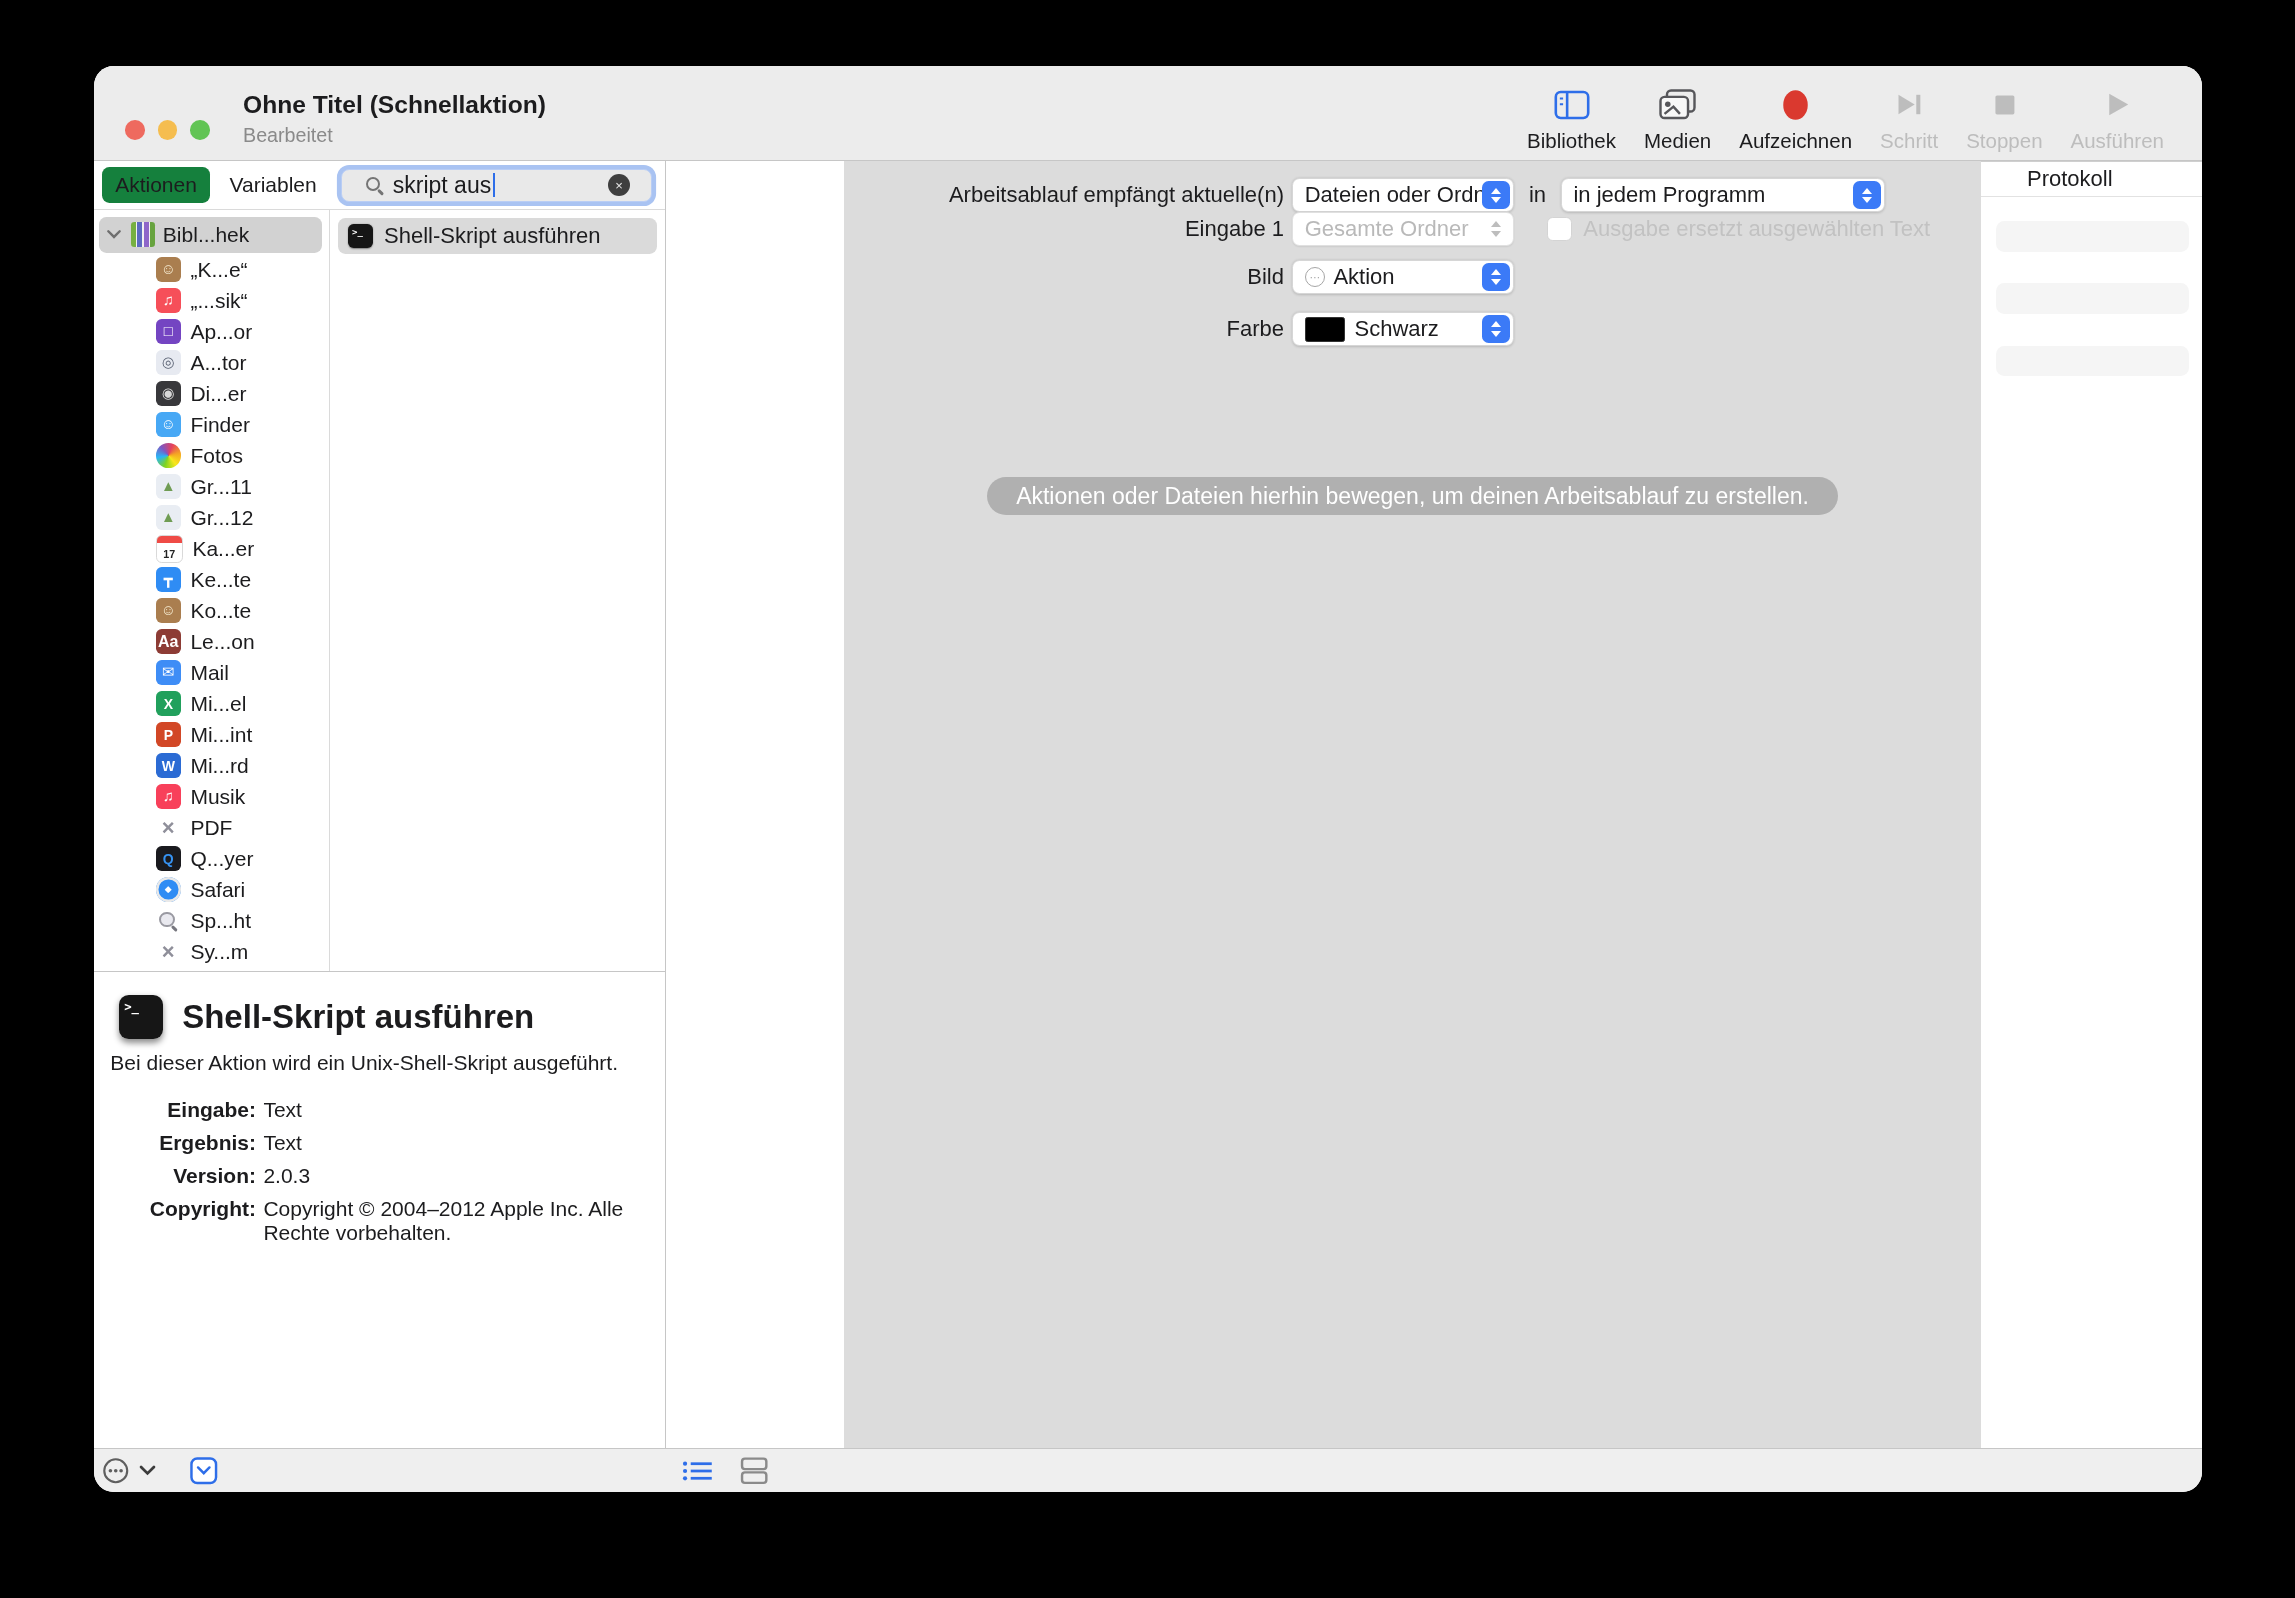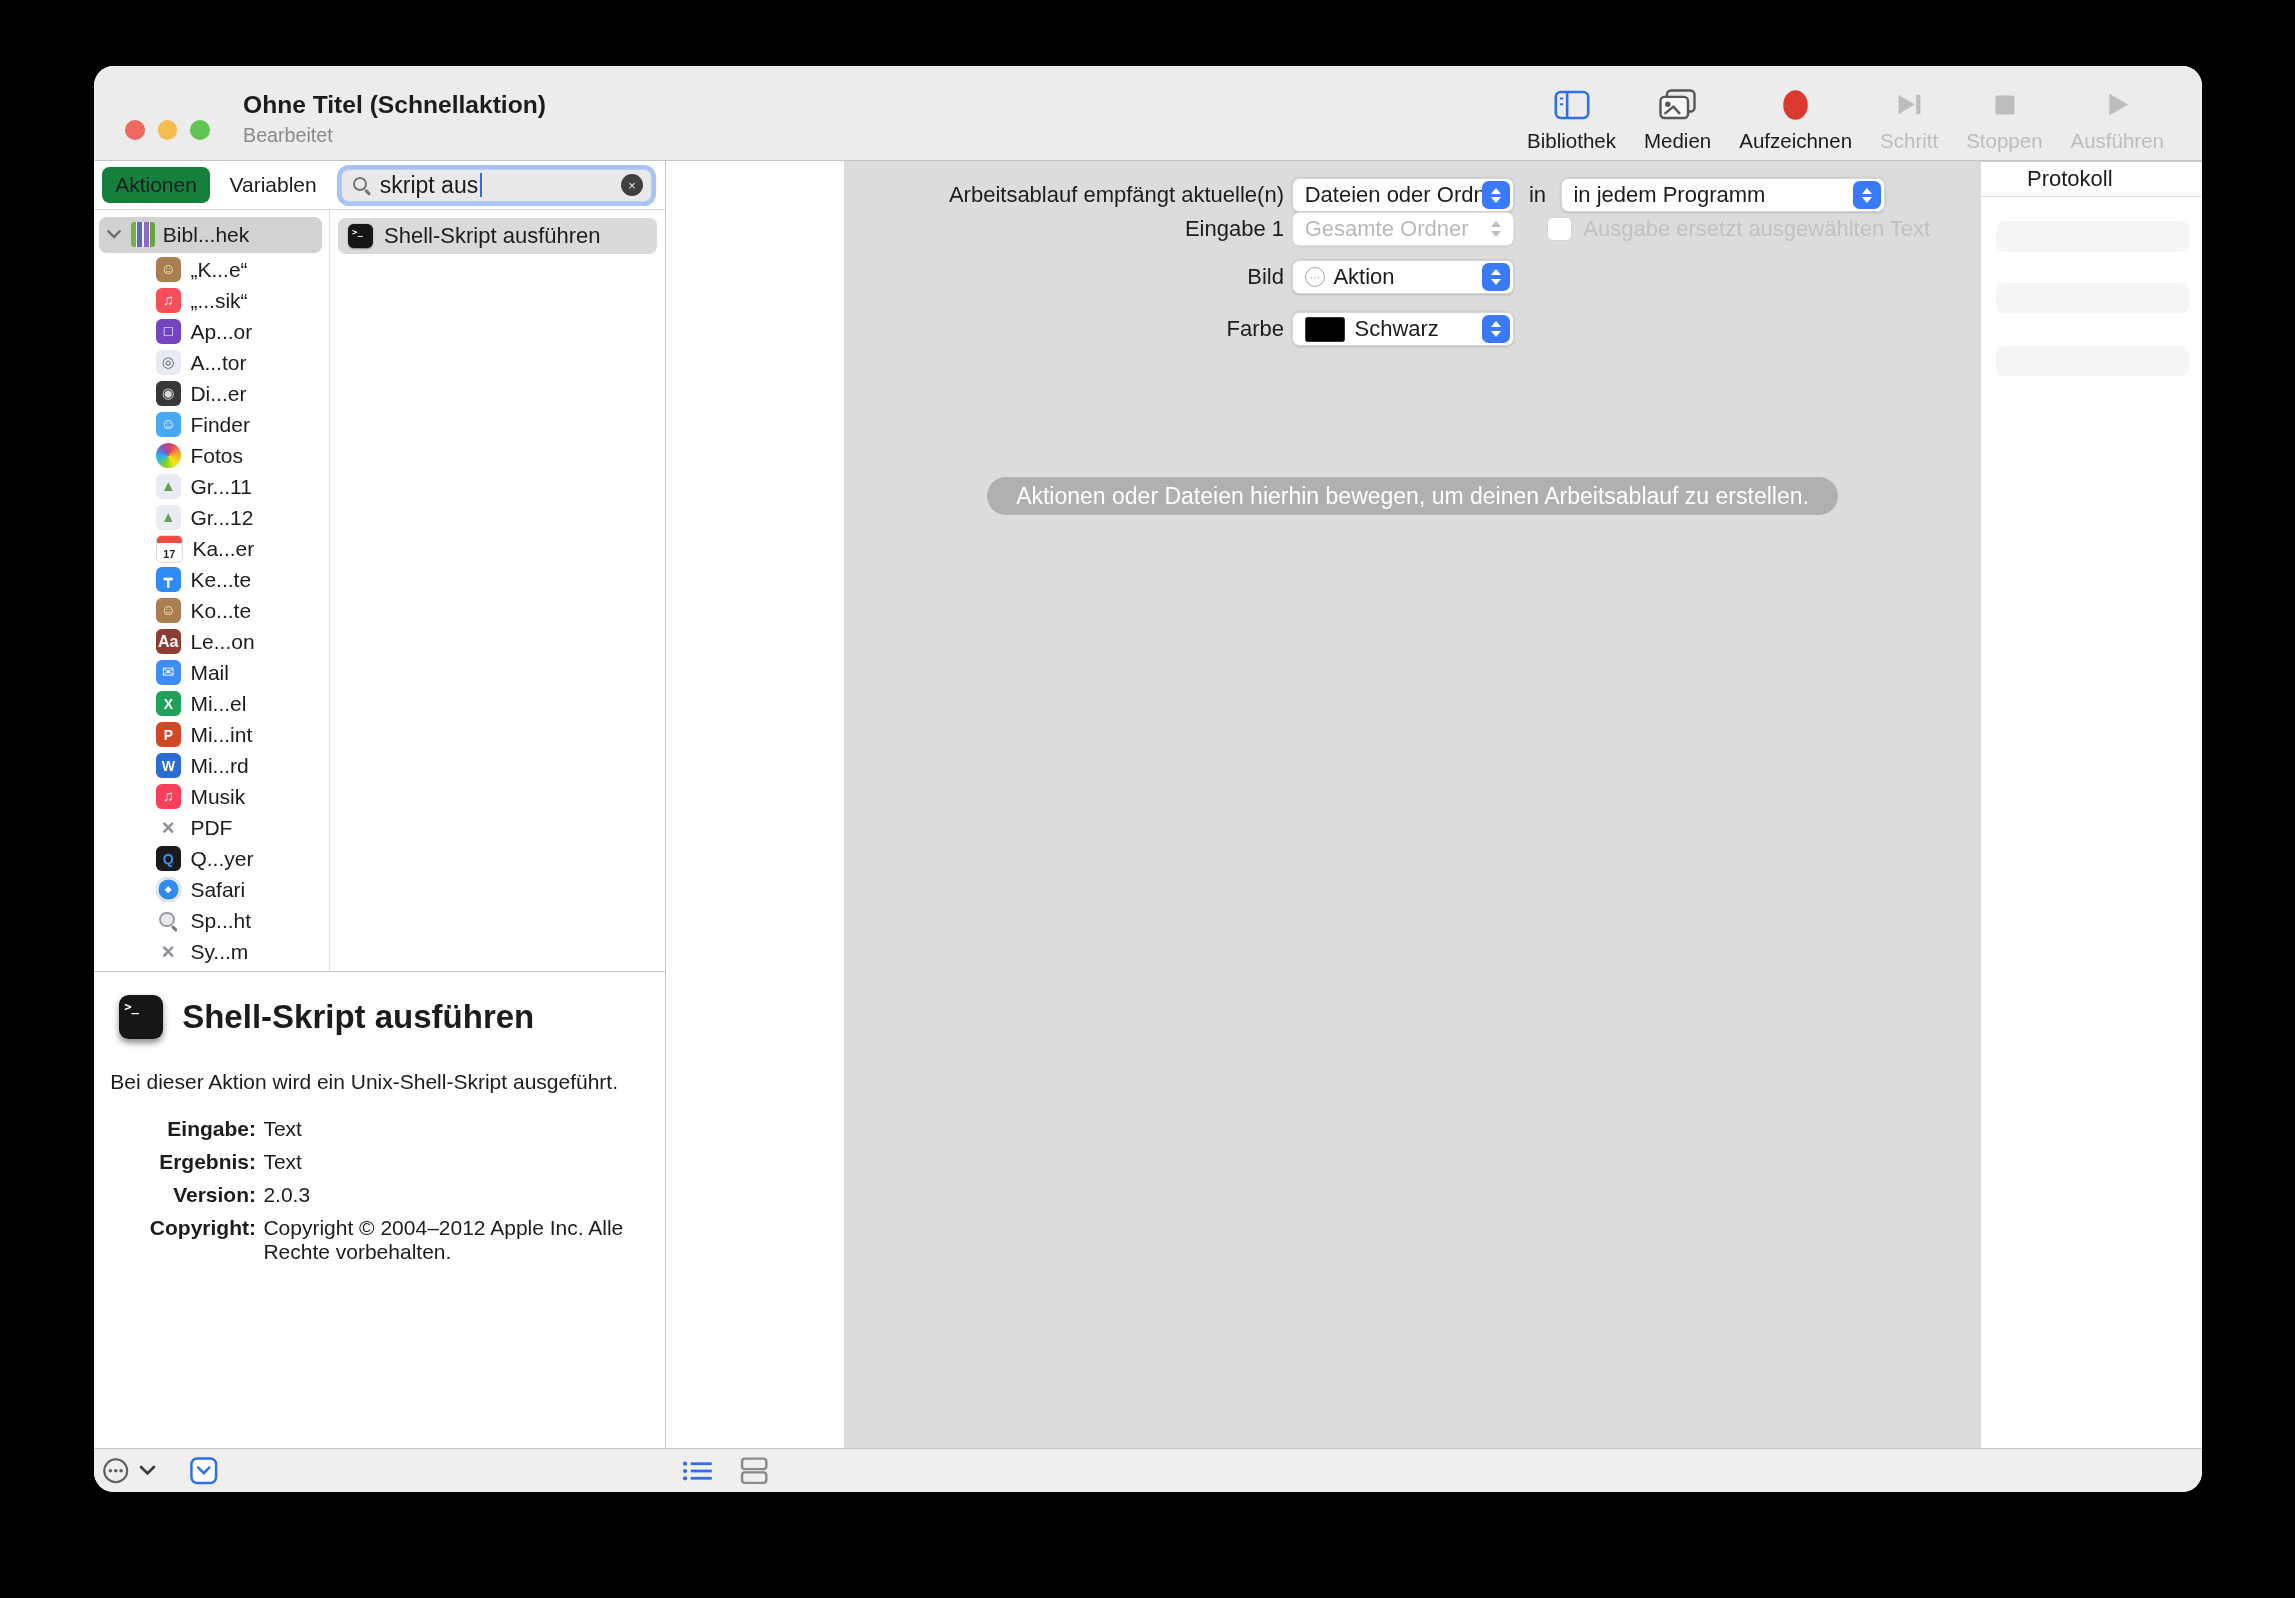--- a/index.html
+++ b/index.html
@@ -18,21 +18,21 @@
   .tb-label{font-size:20.5px;color:#1c1c1e;white-space:nowrap;}
   .tb-item.disabled .tb-label{color:#bdbdbd;}
   .tb-icon{height:36px;display:flex;align-items:center;justify-content:center;}
   
   .main{flex:1;display:flex;min-height:0;}
   .left-panel{flex:0 0 571px;width:571px;border-right:0.8px solid #c6c6c6;display:flex;flex-direction:column;background:#fff;}
   .lib-toolbar{flex:0 0 48px;display:flex;align-items:center;padding:0 8.2px;border-bottom:0.8px solid #dadada;}
   .tab{font-size:21px;padding:5.7px 13px;border-radius:7.4px;}
   .tab.selected{background:#15803d;}
   .tab+.tab{margin-left:6.6px;}
-  .searchfield{flex:1;margin:0 4.9px 0 11.5px;height:31px;background:#e9e9e9;border:1.6px solid #b9cdf4;border-radius:8.2px;box-shadow:0 0 0 4.1px #a9c3f2;display:flex;align-items:center;padding:0 8px;}
+  .searchfield{flex:1;margin:0 4.9px 0 11.5px;height:31px;background:#e9e9e9;border:1.6px solid #b9cdf4;border-radius:8.2px;box-shadow:0 0 0 4.1px #a9c3f2;display:flex;align-items:center;padding:0 21px;}
   .mag{position:relative;width:23px;height:23px;margin-right:6.6px;flex:0 0 23px;}
   .mag::before{content:"";position:absolute;left:2.5px;top:3.3px;width:10.7px;height:10.7px;border:2.5px solid #757575;border-radius:50%;}
   .mag::after{content:"";position:absolute;left:15.6px;top:15.6px;width:2.5px;height:6.6px;background:#757575;transform:rotate(-45deg);border-radius:1.6px;}
   .search-text{font-size:23px;}
   .caret{width:2.5px;height:24.6px;background:#2e6ee9;margin-left:1.6px;}
   .clear-btn{margin-left:auto;width:22px;height:22px;border-radius:50%;background:#3f3f3f;color:#ebebeb;font-size:13px;display:flex;align-items:center;justify-content:center;flex:0 0 22px;}
   .columns{flex:1;display:flex;min-height:0;}
   .col-categories{flex:0 0 235px;width:235px;border-right:0.8px solid #dadada;padding-top:6.6px;overflow:hidden;}
   .col-results{flex:1;padding-top:6.6px;}
   .lib-row.root{margin:0 6.6px 1.6px 4.9px;background:#d2d2d2;border-radius:7.4px;height:36px;display:flex;align-items:center;gap:7.4px;padding:0 6.6px;}
@@ -49,21 +49,21 @@
   .icon-spotlight{position:relative;background:transparent;}
   .icon-spotlight::before{content:"";position:absolute;left:3.3px;top:3.3px;width:11.5px;height:11.5px;border:2.5px solid #9a9aa2;border-radius:50%;background:#e9e9ef;}
   .icon-spotlight::after{content:"";position:absolute;left:17px;top:16.4px;width:2.9px;height:7.4px;background:#77777f;transform:rotate(-45deg);border-radius:1.6px;}
   .result-row{margin:1.6px 8.2px 0;background:#dadada;border-radius:7.4px;height:36px;display:flex;align-items:center;gap:11.5px;padding:0 9.8px;}
   .result-label{font-size:22px;}
   .terminal-icon{width:24.6px;height:24.6px;background:#161616;color:#fff;border-radius:5.7px;font-family:"DejaVu Sans Mono",monospace;font-weight:700;font-size:9px;display:flex;padding:3.3px 0 0 4.1px;box-sizing:border-box;box-shadow:0 0.8px 1.6px rgba(0,0,0,.4);flex:0 0 24.6px;}
   .terminal-icon.big{width:44px;height:44px;border-radius:9.8px;font-size:12.3px;padding:4.9px 0 0 5.7px;flex:0 0 44px;box-shadow:0 3.3px 6.6px rgba(0,0,0,.45);}
   .detail-pane{flex:0 0 453px;border-top:0.8px solid #c6c6c6;padding:23px 13px 0;}
   .detail-head{display:flex;align-items:center;gap:19.7px;padding-left:11.5px;}
   .detail-title{font-size:33px;font-weight:700;}
-  .detail-desc{margin-top:31px;font-size:21px;padding-left:3.3px;}
+  .detail-desc{margin-top:12px;font-size:21px;padding-left:3.3px;}
   .detail-fields{margin-top:23px;display:grid;grid-template-columns:149px auto;column-gap:7.4px;row-gap:9px;font-size:21px;}
   .df-label{font-weight:700;text-align:right;}
   .df-value{max-width:420px;}
   
   .right-area{flex:1;display:flex;flex-direction:row;min-width:0;background:#fff;}
   .form-header{flex:0 0 178px;position:relative;}
   .form-row{position:absolute;left:0;display:flex;align-items:center;height:36px;}
   .form-label{width:618px;text-align:right;margin-right:8.2px;font-size:22px;white-space:nowrap;}
   .select{height:34px;background:#fff;border:0.8px solid #d6d6d6;border-radius:7.4px;box-shadow:0 0.8px 2.5px rgba(0,0,0,.16);display:flex;align-items:center;padding:0 3.3px 0 11.5px;font-size:22px;box-sizing:border-box;}
   .w271{width:222px;}.w395{width:324px;}

